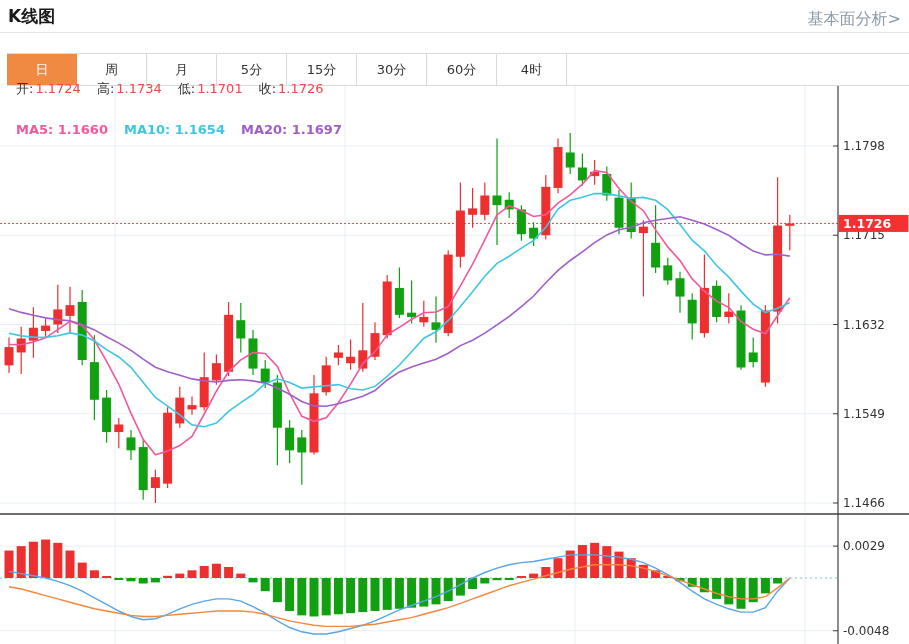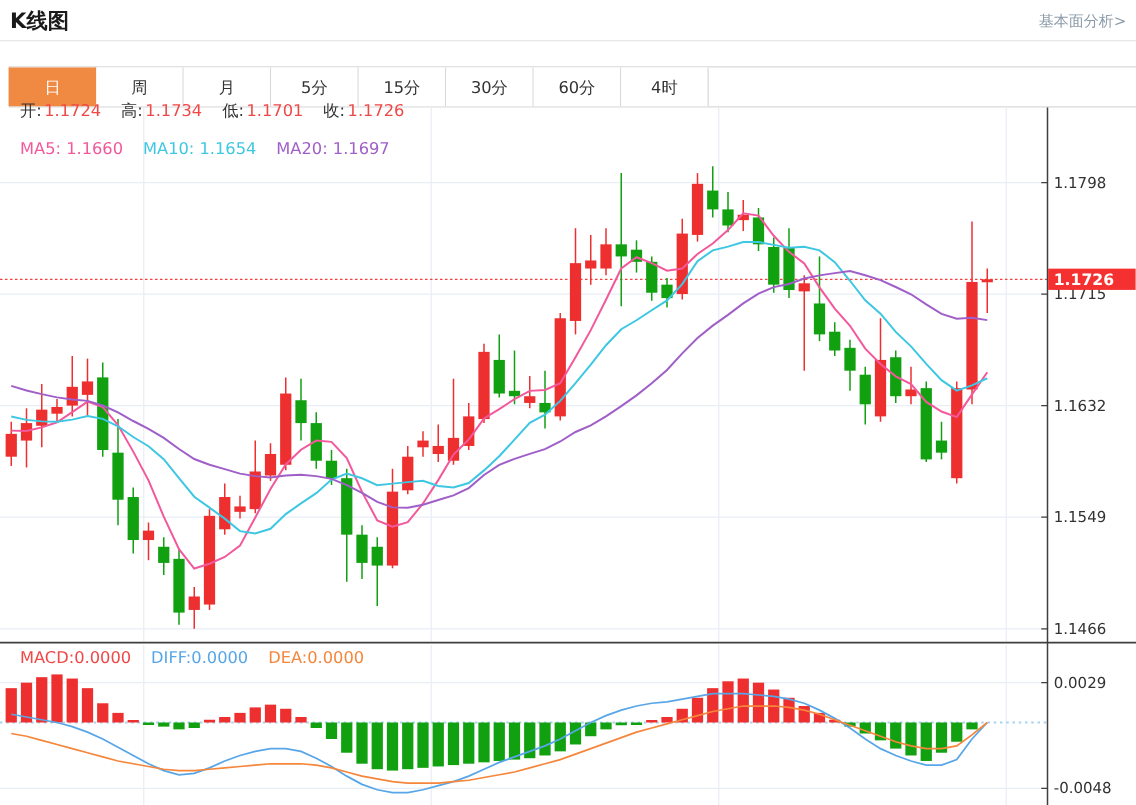--- a/index.html
+++ b/index.html
@@ -1,19 +1,19 @@
 <!DOCTYPE html>
 <html><head>
 <meta charset="utf-8">
 <style>
   html,body{margin:0;padding:0;background:#fff;}
   body{font-family:"DejaVu Sans","Liberation Sans",sans-serif;}
   #app{position:relative;width:909px;height:644px;overflow:hidden;background:#fff;text-align:center;}
   .page-title{position:absolute;left:8px;top:5px;font-size:17px;font-weight:bold;color:#1a1a1a;}
-  .fundamental-link{position:absolute;right:8px;top:9px;font-size:12px;color:#8b9aa8;cursor:pointer;text-decoration:none;}
+  .fundamental-link{position:absolute;right:8px;top:9px;font-size:16px;color:#8b9aa8;cursor:pointer;text-decoration:none;}
   .header-divider{position:absolute;left:0;top:32px;width:909px;height:1px;background:#e7e7e7;}
   .tab-strip{position:absolute;left:7px;right:0;top:53px;height:33px;border-top:1px solid #d9d9d9;border-bottom:1px solid #d9d9d9;box-sizing:border-box;display:flex;}
   .tab{width:70px;height:100%;box-sizing:border-box;border-right:1px solid #d9d9d9;display:flex;align-items:center;justify-content:center;font-size:13px;color:#333;cursor:pointer;background:#fff;}
   .tab:first-child{border-left:1px solid #d9d9d9;}
   .tab.active{background:#f08a43;border-color:#f08a43;color:#fff;}
   .legend-row{position:absolute;left:16px;font-size:13px;white-space:nowrap;z-index:5;}
   .legend-item{margin-right:16px;}
   .legend-item .lb{color:#333;}
   .legend-item .vl{margin-left:2px;}
   #chart-svg-wrap{position:absolute;left:0;top:0;width:909px;height:644px;}
@@ -34,27 +34,24 @@
       <div class="tab">15分</div>
       <div class="tab">30分</div>
       <div class="tab">60分</div>
       <div class="tab">4时</div>
     </div>
 
   <div class="legend-row" style="top:80px;">
     <span class="legend-item"><span class="lb">开:</span><span class="vl val-red" style="color: rgb(240, 71, 71);">1.1724</span></span><span class="legend-item"><span class="lb">高:</span><span class="vl val-red" style="color: rgb(240, 71, 71);">1.1734</span></span><span class="legend-item"><span class="lb">低:</span><span class="vl val-red" style="color: rgb(240, 71, 71);">1.1701</span></span><span class="legend-item"><span class="lb">收:</span><span class="vl val-red" style="color: rgb(240, 71, 71);">1.1726</span></span>
   </div>
 
-  <div class="legend-row" style="top:112px;">
+  <div class="legend-row" style="top:122px;font-weight:bold;">
     <span class="legend-item c-ma5" style="color: rgb(242, 88, 155);"><span>MA5:</span> <span>1.1660</span></span><span class="legend-item c-ma10" style="color: rgb(62, 199, 227);"><span>MA10:</span> <span>1.1654</span></span><span class="legend-item c-ma20" style="color: rgb(160, 95, 200);"><span>MA20:</span> <span>1.1697</span></span>
   </div>
 
-  <div class="legend-row" style="top:519px;">
-    <span class="legend-item c-macd" style="color: rgb(240, 71, 71);"><span>MACD:</span><span>0.0000</span></span><span class="legend-item c-diff" style="color: rgb(88, 166, 232);"><span>DIFF:</span><span>0.0000</span></span><span class="legend-item c-dea" style="color: rgb(245, 134, 60);"><span>DEA:</span><span>0.0000</span></span>
-  </div>
 
   <div id="chart-svg-wrap"><svg width="909" height="644">
         <g>
           <line x1="0" y1="146" x2="838" y2="146" stroke="#e8eef6" stroke-width="1"></line>
           <line x1="0" y1="235.25" x2="838" y2="235.25" stroke="#e8eef6" stroke-width="1"></line>
           <line x1="0" y1="324.5" x2="838" y2="324.5" stroke="#e8eef6" stroke-width="1"></line>
           <line x1="0" y1="413.75" x2="838" y2="413.75" stroke="#e8eef6" stroke-width="1"></line>
           <line x1="0" y1="503" x2="838" y2="503" stroke="#e8eef6" stroke-width="1"></line>
           <line x1="0" y1="546.1318681318681" x2="838" y2="546.1318681318681" stroke="#e8eef6" stroke-width="1"></line>
           <line x1="0" y1="630.7472527472528" x2="838" y2="630.7472527472528" stroke="#e8eef6" stroke-width="1"></line>

